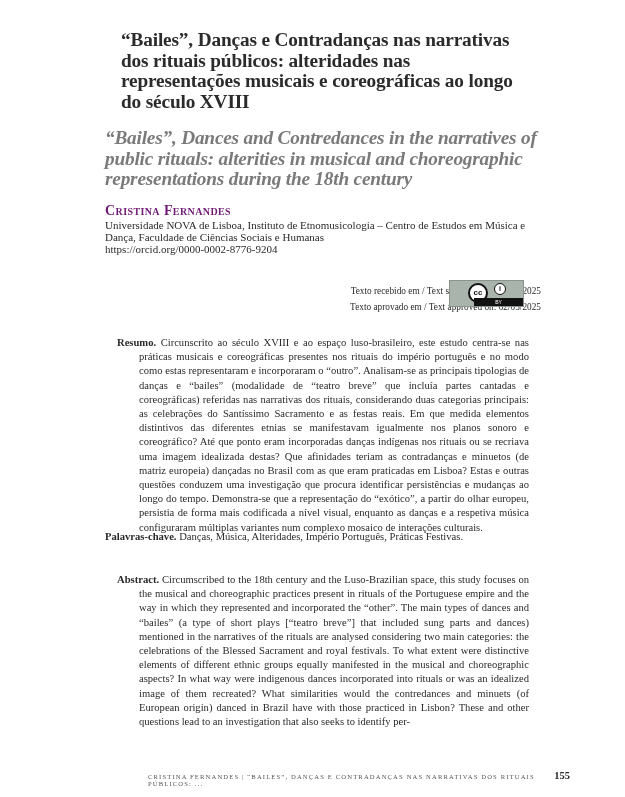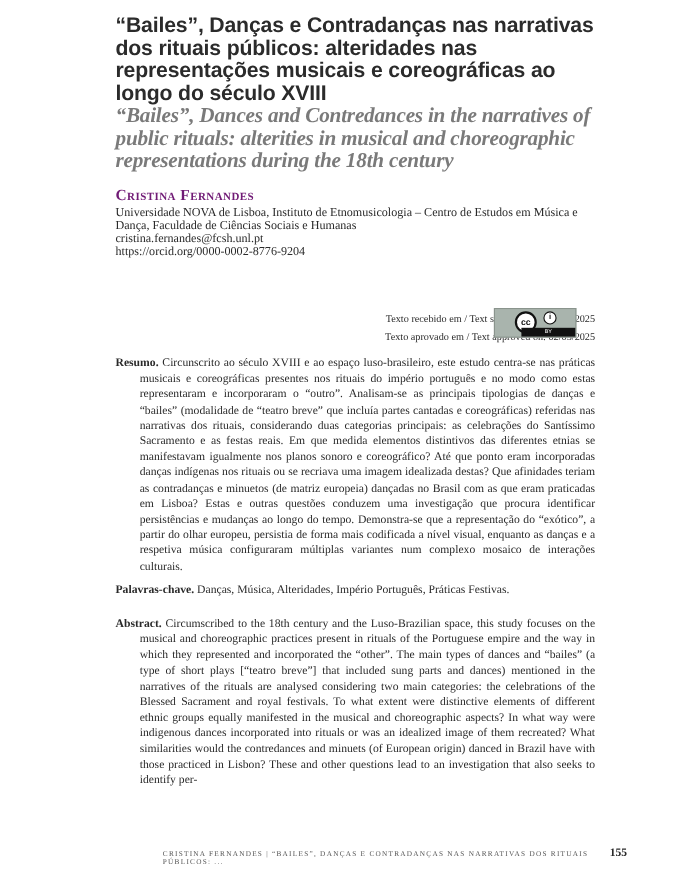--- a/index.html
+++ b/index.html
@@ -1,45 +1,44 @@
 <!DOCTYPE html>
 <html><head>
 <meta charset="utf-8">
 <style>
   html, body { margin:0; padding:0; background:#ffffff; }
   body { width:625px; height:797px; position:relative; overflow:hidden; font-family:"Liberation Serif","DejaVu Serif",serif; color:#2a2a2a; }
   .page { position:absolute; left:105px; top:14px; width:436px; }
-  .title-pt { font-family:Liberation Sans, sans-serif; font-weight:bold; font-size:19.3px; line-height:20.5px; color:#2b2b2b; margin:0; letter-spacing:-0.15px; }
+  .title-pt { font-family:Liberation Serif, serif; font-weight:bold; font-size:19.3px; line-height:20.5px; color:#2b2b2b; margin:16px; letter-spacing:-0.15px; }
   .title-en { font-family:"Liberation Serif",serif; font-style:italic; font-size:19.3px; line-height:20.5px; color:#7a7a7a; margin:0; letter-spacing:-0.2px; }
   .author { margin-top:13px; font-weight:bold; font-size:14px; color:#701a75; font-variant:small-caps; letter-spacing:0.4px; line-height:16px; }
   .affil { font-size:11px; line-height:12px; color:#2a2a2a; }
   .dates { position:absolute; left:105px; top:238px; width:436px; text-align:right; font-size:9.3px; line-height:16px; color:#2a2a2a;margin-top:45px; }
   .cc { position:absolute; left:449px; top:280px; width:75px; height:27px; background:#a9b4ad; border:1px solid #8a948d; box-sizing:border-box; }
   .cc .by-bar { position:absolute; left:24px; right:0; bottom:0; height:8px; background:#111; color:#fff; font-family:"Liberation Sans",sans-serif; font-size:5px; text-align:center; line-height:8px; }
   .cc .cc-circle { position:absolute; left:18px; top:2px; width:20px; height:20px; border-radius:50%; background:#fff; border:2px solid #111; box-sizing:border-box; font-family:"Liberation Sans",sans-serif; font-weight:bold; font-size:8px; line-height:16px; text-align:center; color:#111; }
   .cc .by-circle { position:absolute; left:44px; top:2px; width:12px; height:12px; border-radius:50%; background:#fff; border:1.5px solid #111; box-sizing:border-box; font-family:"Liberation Sans",sans-serif; font-weight:bold; font-size:7px; line-height:9px; text-align:center; color:#111; }
   .abstract { position:absolute; left:105px; width:436px; font-size:10.6px; line-height:14.2px; color:#2a2a2a; text-align:justify; }
-  .abstract p { margin:0; padding-left:22px; text-indent:-22px; }
+  .abstract p { margin:12px; padding-left:22px; text-indent:-22px; }
   .abstract b { font-weight:bold; }
   .abs-pt { top:324px; }
   .keywords { position:absolute; left:105px; top:530px; width:436px; font-size:10.6px; line-height:14.2px; }
   .abs-en { top:561px; }
   .footer { position:absolute; left:148px; top:770px; width:422px; display:flex; justify-content:flex-end; align-items:baseline; gap:8px; }
   .footer .run { font-size:6.6px; letter-spacing:1.15px; color:#555; text-transform:uppercase; }
   .footer .pg { font-size:10.5px; font-weight:bold; color:#2a2a2a; }
 </style>
 </head>
 <body>
 
 <div class="page">
   <h1 class="title-pt">“Bailes”, Danças e Contradanças nas narrativas dos rituais públicos: alteridades nas representações musicais e coreográficas ao longo do século XVIII</h1>
   <h2 class="title-en">“Bailes”, Dances and Contredances in the narratives of public rituals: alterities in musical and choreographic representations during the 18th century</h2>
   <div class="author">Cristina Fernandes</div>
   <div class="affil">Universidade NOVA de Lisboa, Instituto de Etnomusicologia – Centro de Estudos em Música e Dança, Faculdade de Ciências Sociais e Humanas</div>
-  <div class="affil">cristina.fernandes@fcsh.unl.pt</div>
   <div class="affil">https://orcid.org/0000-0002-8776-9204</div>
 </div>
 
 <div class="dates">
   <div>Texto recebido em / Text submitted on: 08/05/2025</div>
   <div>Texto aprovado em / Text approved on: 02/05/2025</div>
 </div>
 
 <div class="cc">
   <div class="cc-circle">cc</div>

